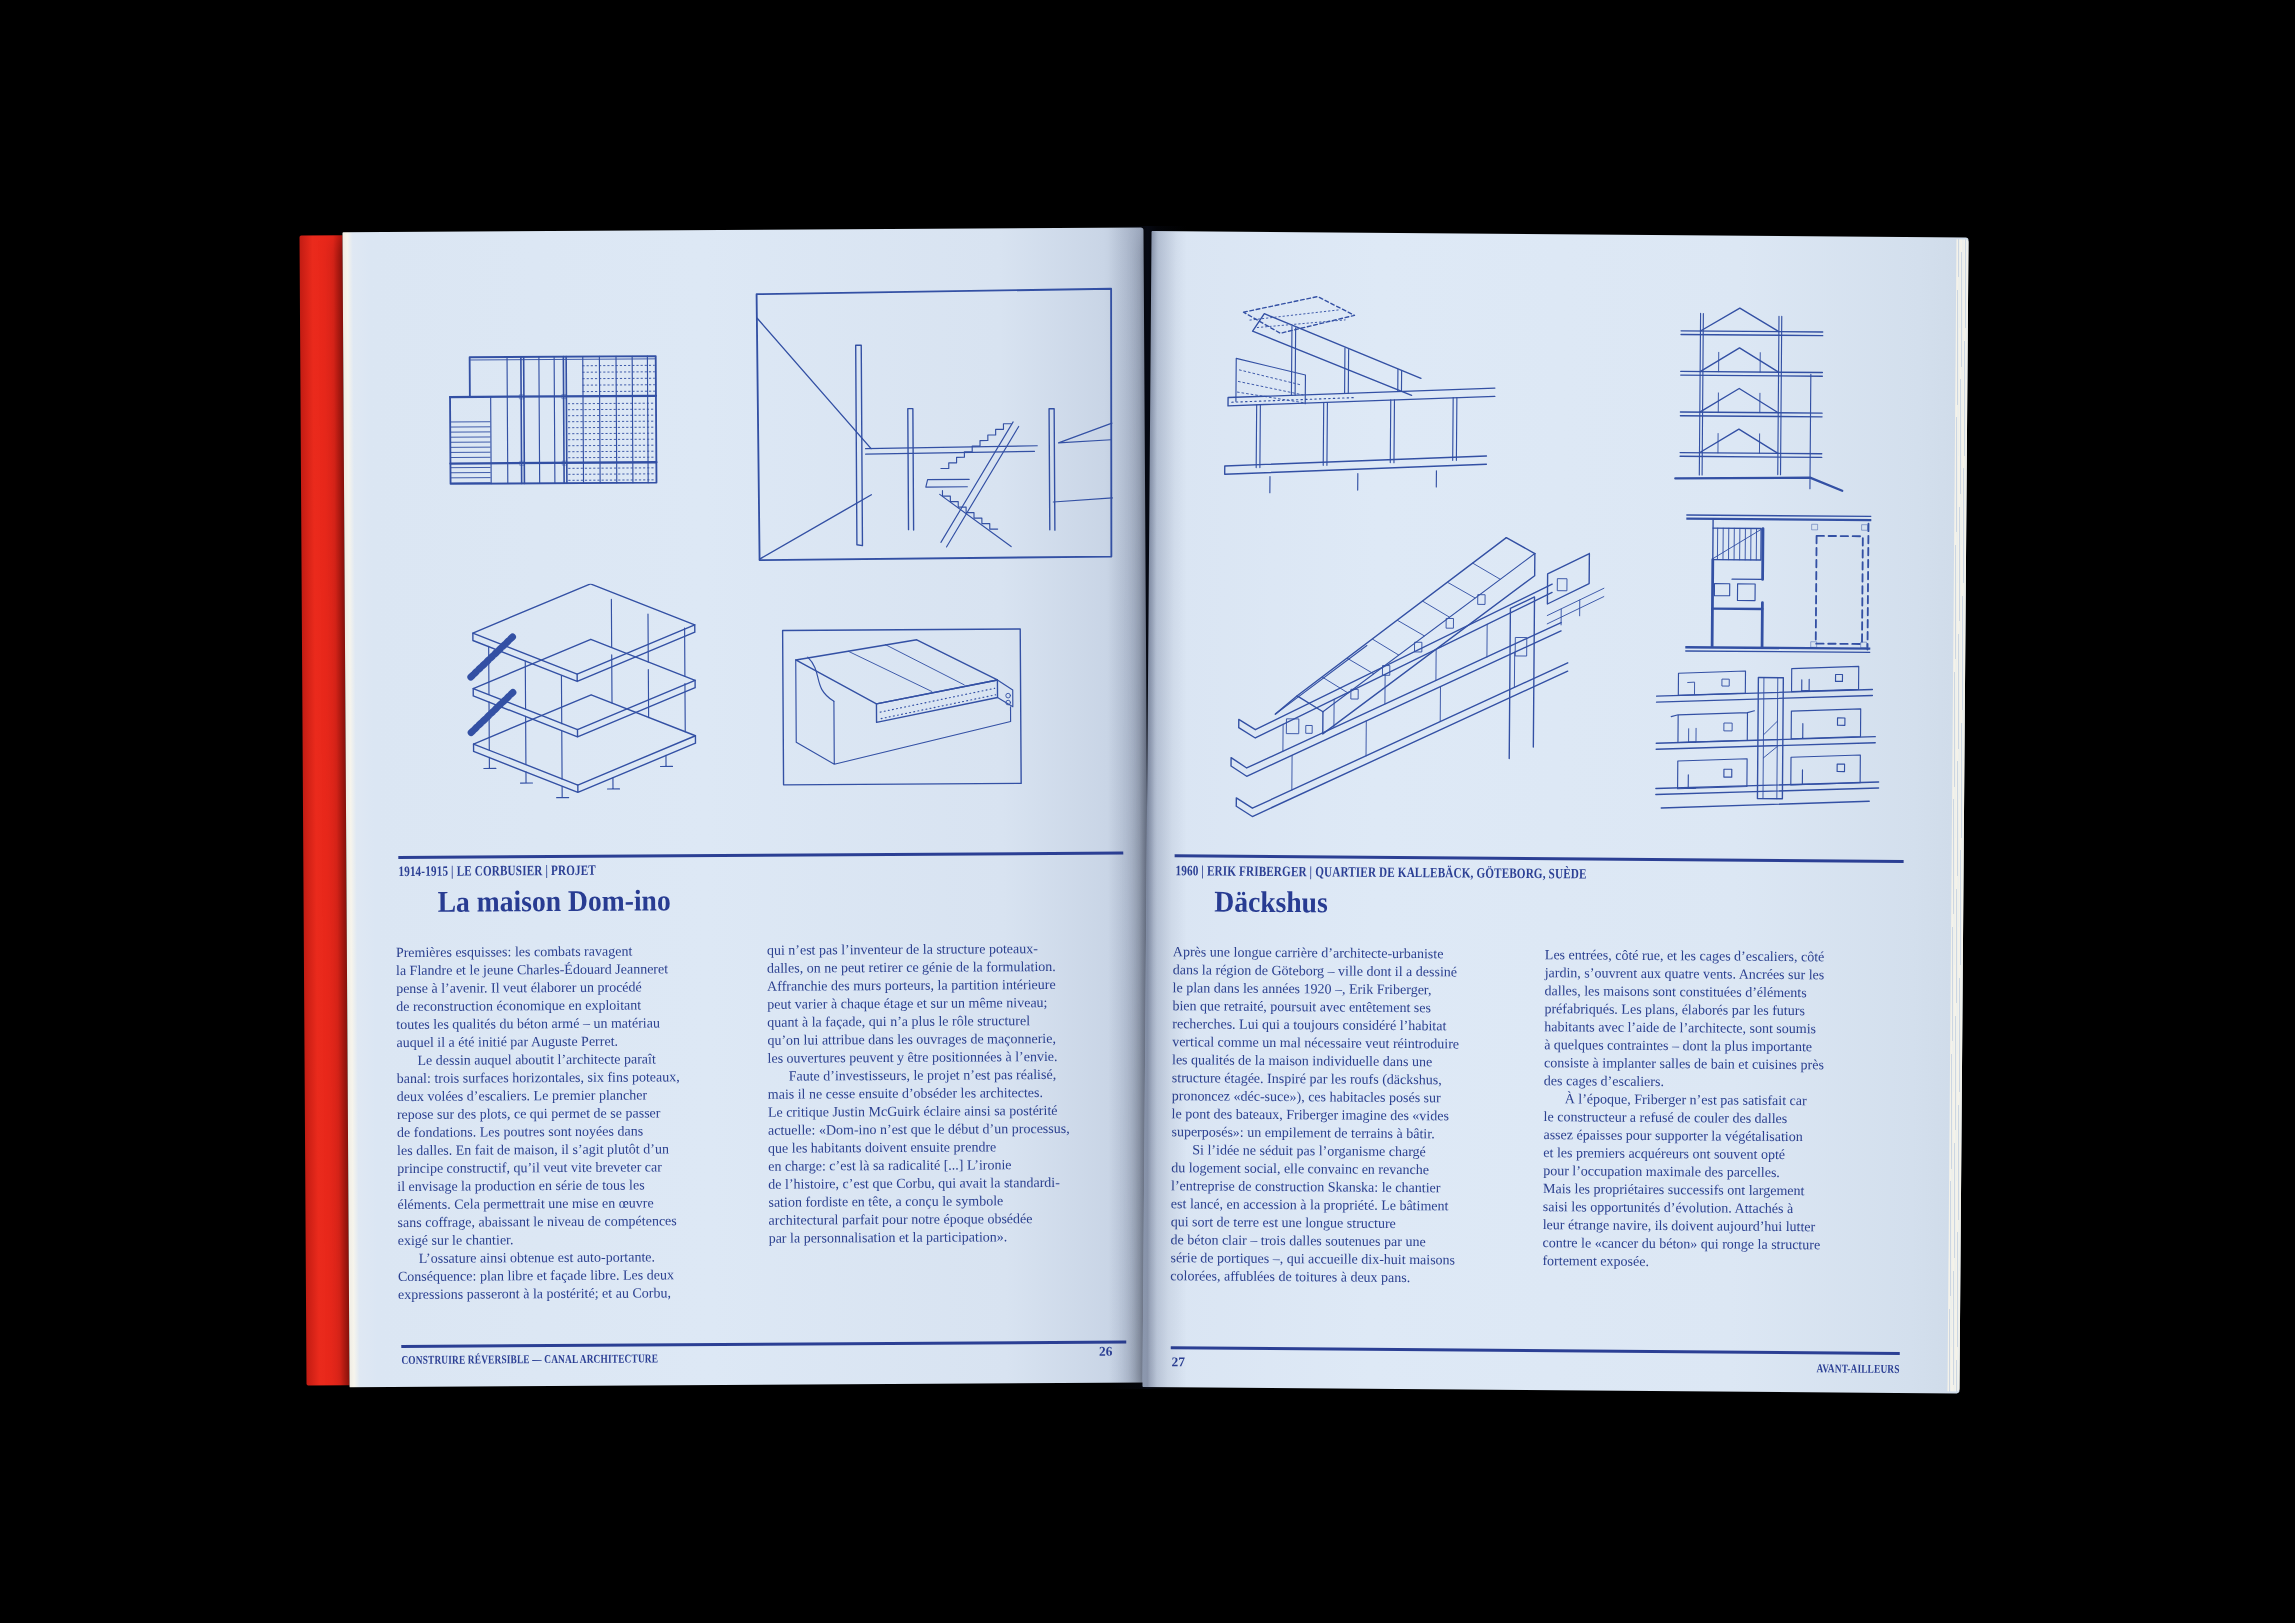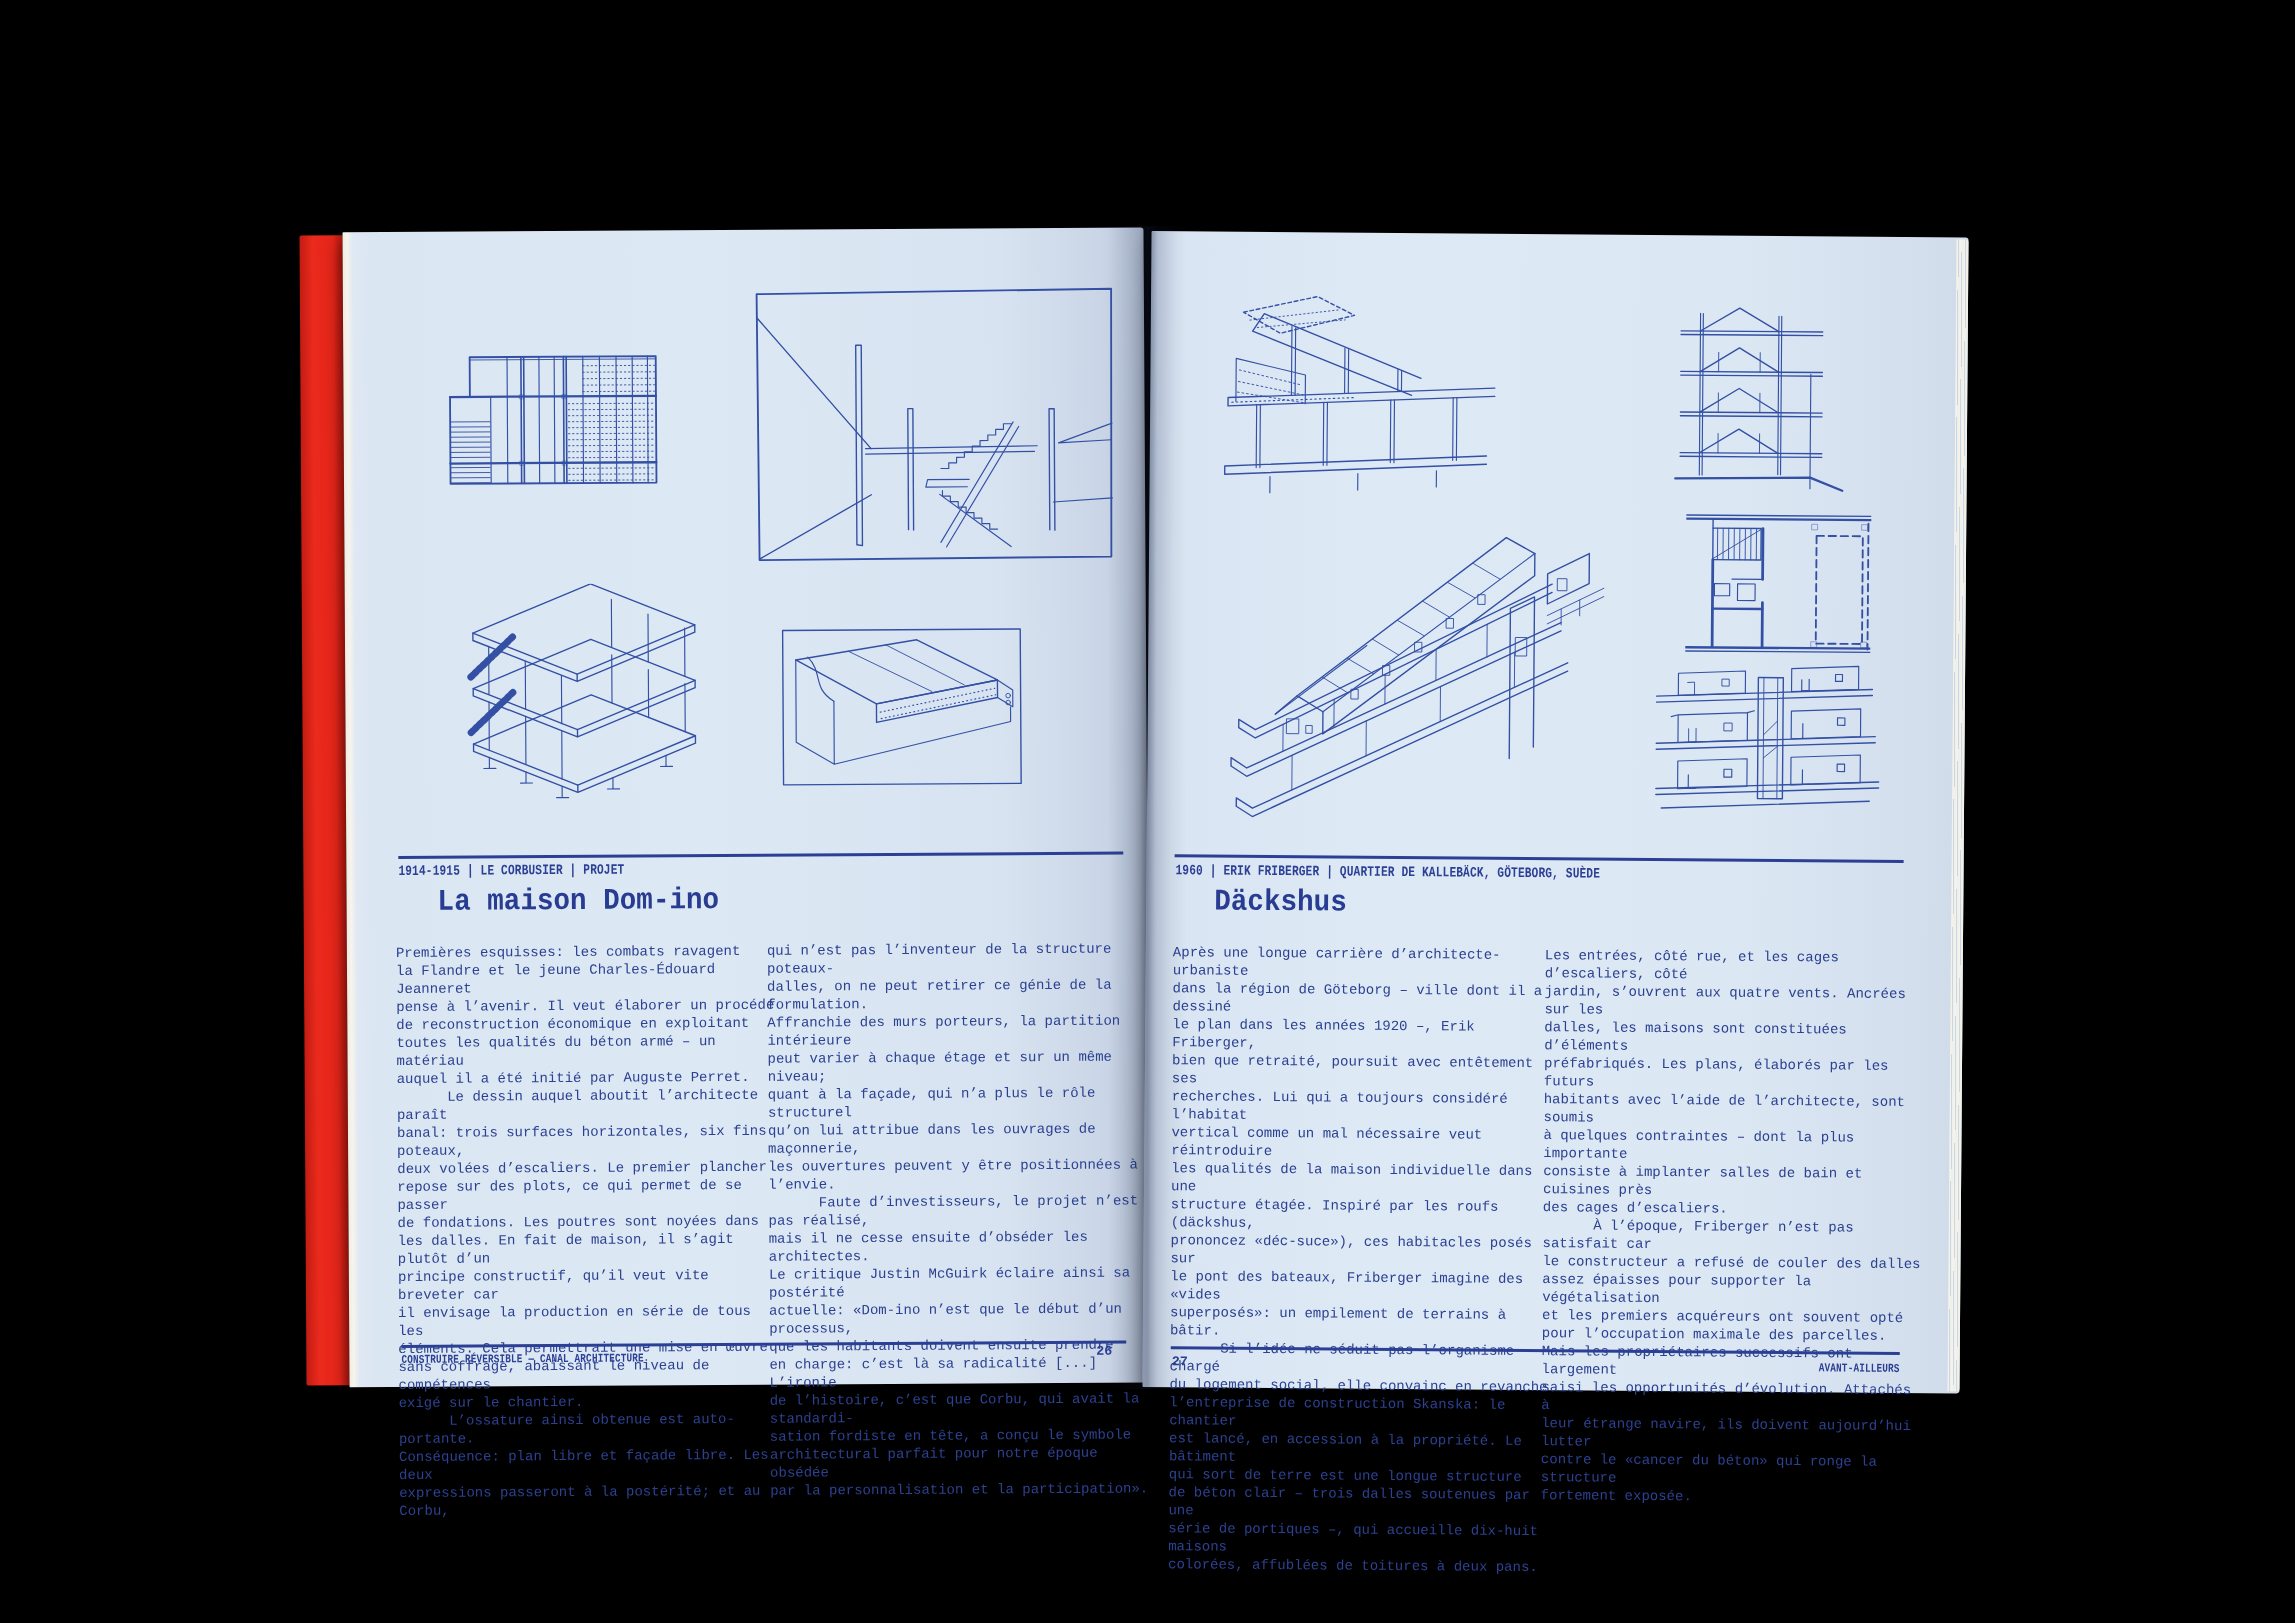--- a/index.html
+++ b/index.html
@@ -1,17 +1,17 @@
 <!DOCTYPE html>
 <html style="font-size:7.4px"><head>
 <meta charset="utf-8">
 <style>
   html,body{margin:0;padding:0;background:#000;}
   #stage{position:relative;width:2295px;height:1623px;background:#000;overflow:hidden;
-         font-family:Liberation Mono, monospace;}
+         font-family:Liberation Serif, serif;}
   .unit{position:absolute;}
   #left-unit{left:303px;top:230px;width:843px;height:1155px;transform:rotate(-0.35deg);}
   #right-unit{left:1147px;top:231px;width:817px;height:1156px;transform:rotate(0.45deg);transform-origin:0 50%;}
   #spine{position:absolute;left:0;top:2.8px;width:43px;height:1150px;
          background:linear-gradient(90deg,#c21c13 0%,#ea2a1c 30%,#e8261a 78%,#b8180f 100%);
          border-radius:1.8px 0 0 1.8px;box-shadow:0 6.5px 18.5px rgba(0,0,0,.6);}
   #left-page{position:absolute;left:43px;top:0;width:801px;height:1155px;border-radius:0.9px 2.8px 2.8px 0.9px;
      background:linear-gradient(90deg,#efece3 0px,#f6f4ec 4.6px,#dfe8f3 10.2px,#dbe6f3 28px,#dde8f5 45%,#d8e3f1 82%,#c9d5e6 95%,#b3bfd2 100%);
      box-shadow:0 8.3px 20.3px rgba(0,0,0,.55);}
   #right-page{position:absolute;left:0;top:0;width:817px;height:1156px;border-radius:0.9px 2.8px 2.8px 0.9px;

